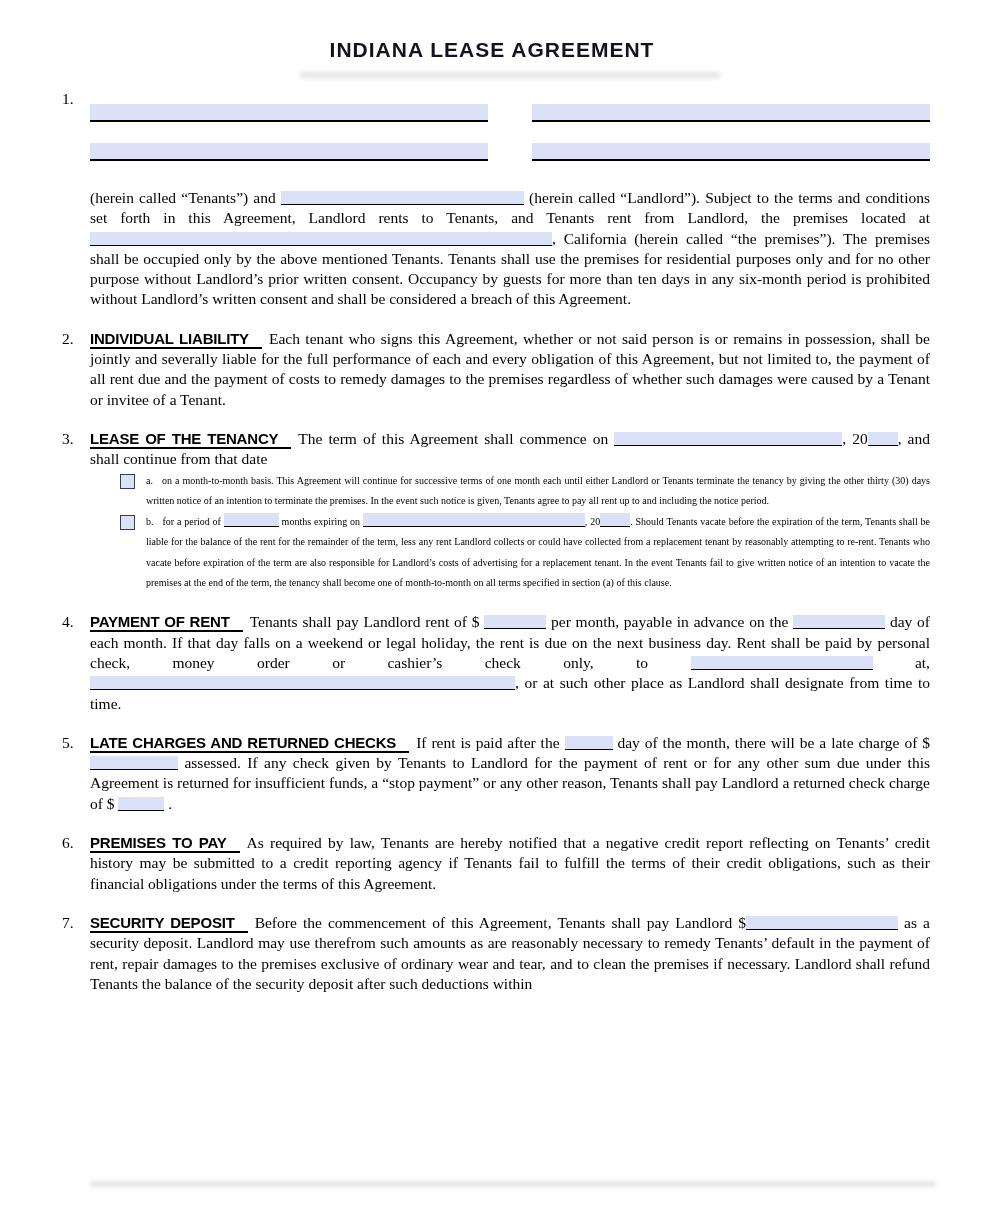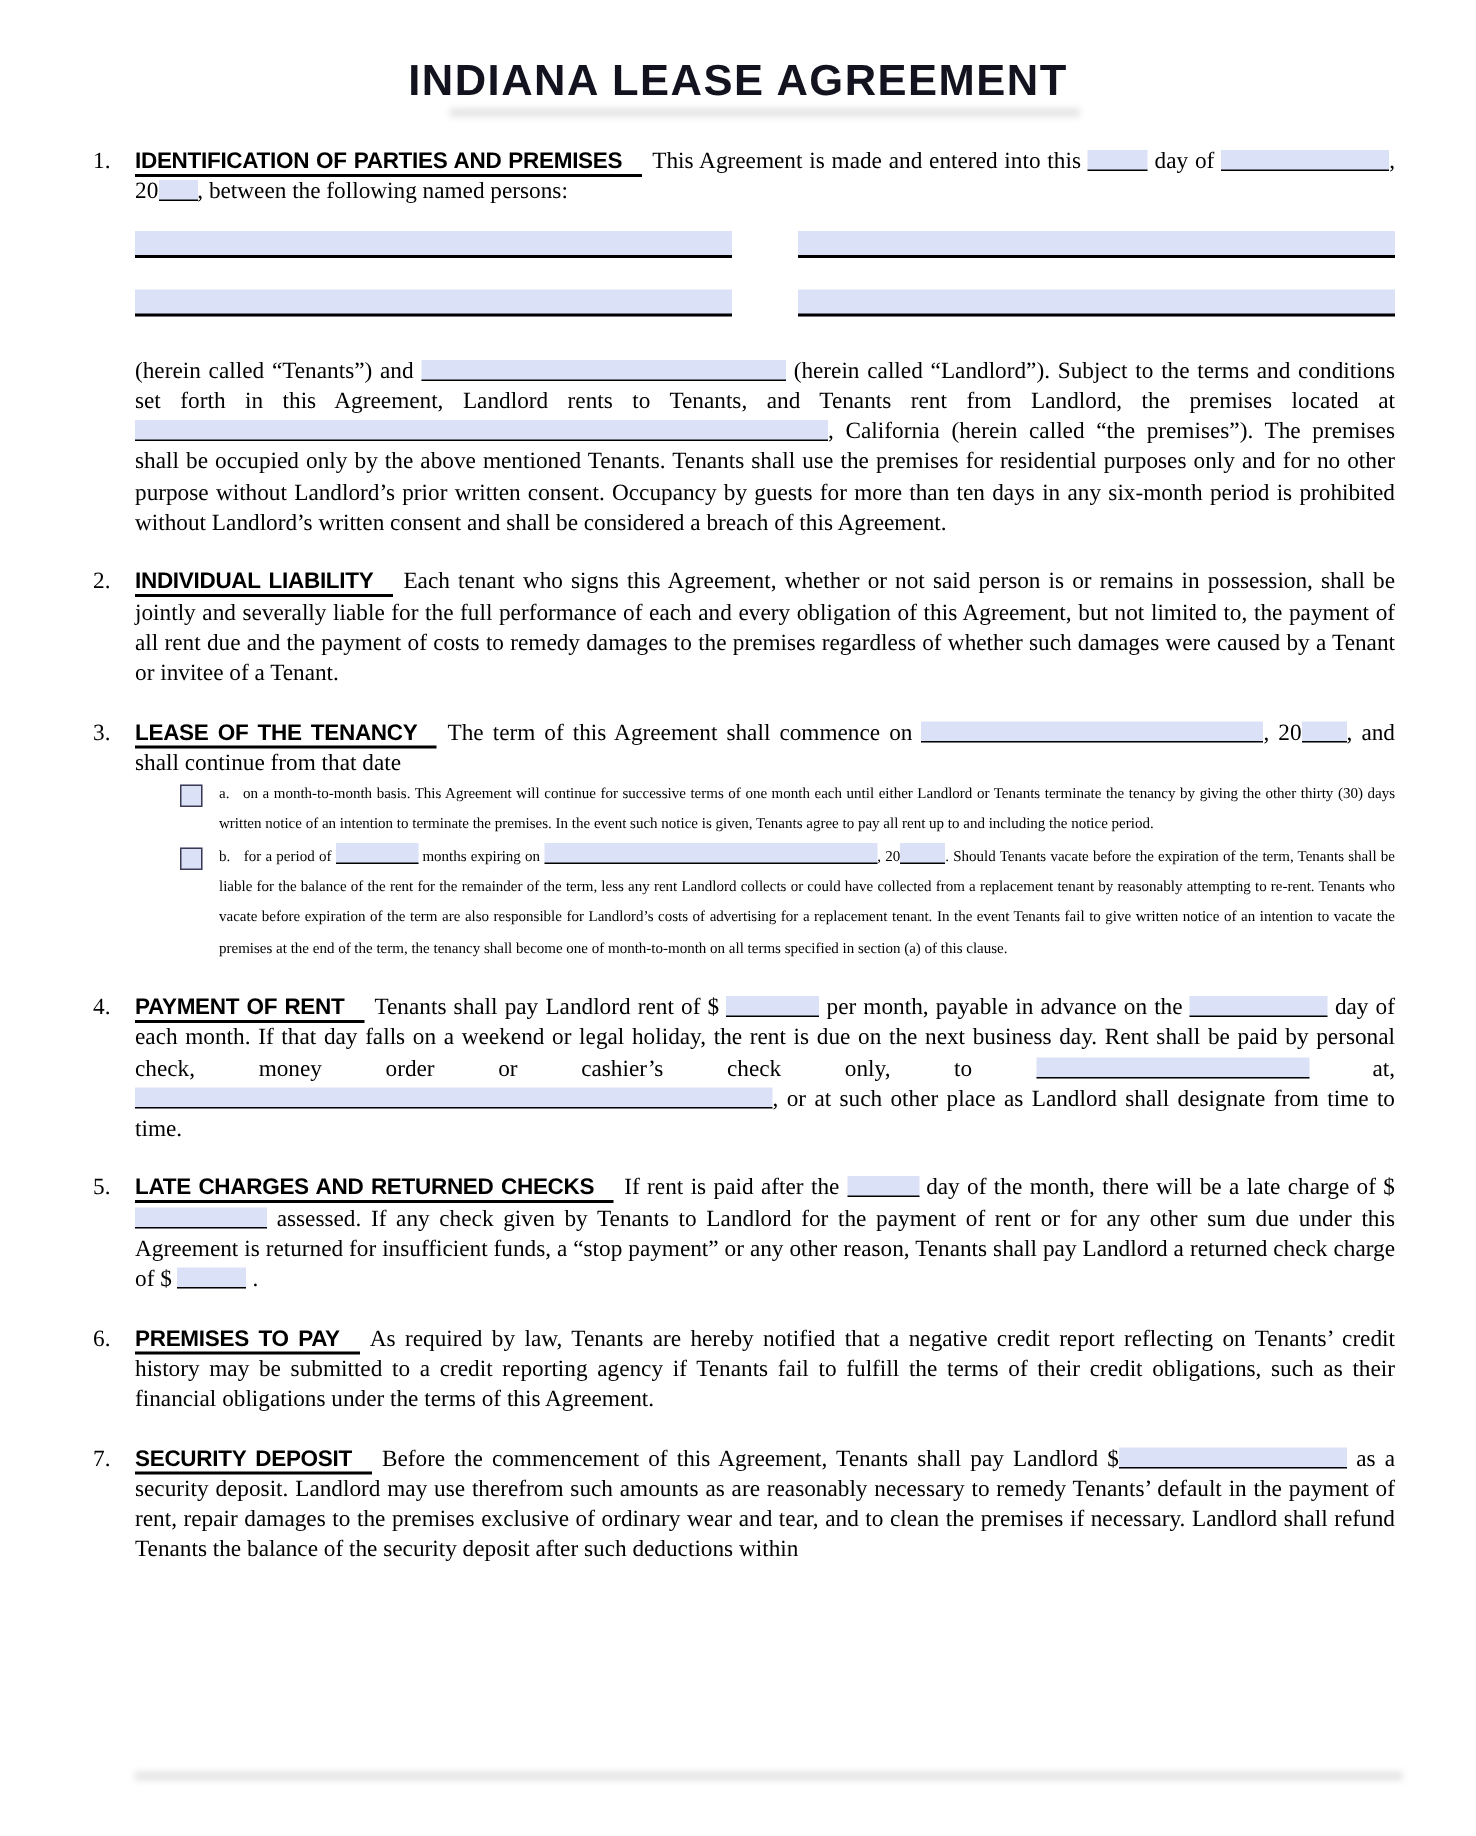--- a/index.html
+++ b/index.html
@@ -9,21 +9,21 @@
     background:#fff;
     overflow:hidden;
     font-family:"Liberation Serif","DejaVu Serif",serif;
     color:#000;
   }
   .doc-title {
     padding-top:38px;
     text-align:center;
     font-family:"Liberation Sans","DejaVu Sans",sans-serif;
     font-weight:700;
-    font-size:29px;
+    font-size:21px;
     letter-spacing:1px;
     color:#13131f;
   }
   .doc-body { margin:27px 54px 0 62px; }
   .section { display:flex; margin-bottom:19px; }
   .sec-num { width:28px; flex:none; font-size:15.5px; padding-top:1px; }
   .sec-body { flex:1; min-width:0; }
   .para {
     text-align:justify;
     line-height:20.3px;
@@ -87,21 +87,20 @@
 </head>
 <body>
 
 <div class="page">
   <div class="doc-title">INDIANA LEASE AGREEMENT</div>
   <div class="artifact artifact-title"></div>
   <div class="doc-body">
       <div class="section">
         <div class="sec-num">1.</div>
         <div class="sec-body">
-          <div class="para"><span class="sec-heading">IDENTIFICATION OF PARTIES AND PREMISES</span>This Agreement is made and entered into this <span class="blank" style="width: 40px;"></span> day of <span class="blank" style="width: 112px;"></span>, 20<span class="blank" style="width: 26px;"></span>, between the following named persons:</div>
           <div class="name-grid">
             <div class="name-line"></div>
             <div class="name-line"></div>
             <div class="name-line"></div>
             <div class="name-line"></div>
           </div>
           <div class="para">(herein called “Tenants”) and <span class="blank" style="width: 243px;"></span> (herein called “Landlord”).  Subject to the terms and conditions set forth in this Agreement, Landlord rents to Tenants, and Tenants rent from Landlord, the premises located at <span class="blank" style="width: 462px;"></span>, California (herein called “the premises”).  The premises shall be occupied only by the above mentioned Tenants.  Tenants shall use the premises for residential purposes only and for no other purpose without Landlord’s prior written consent.  Occupancy by guests for more than ten days in any six-month period is prohibited without Landlord’s written consent and shall be considered a breach of this Agreement.</div>
         </div>
       </div>
       <div class="section">

